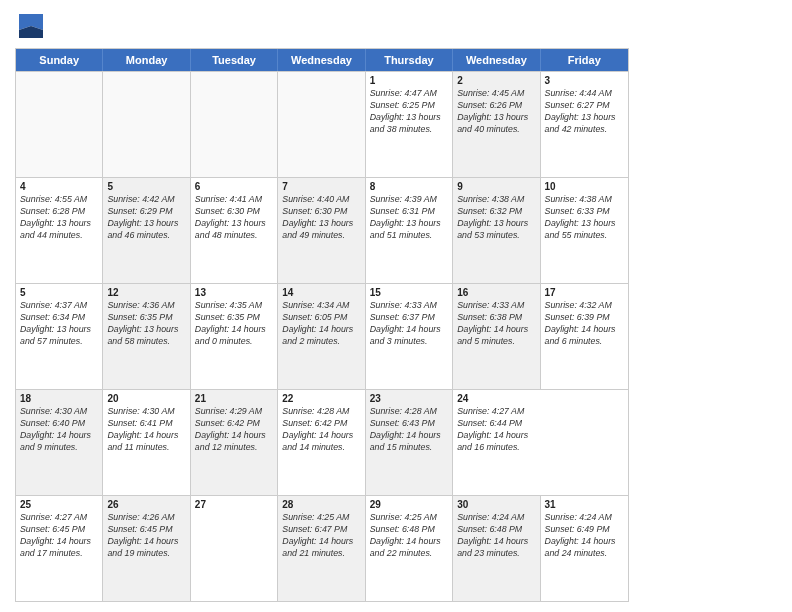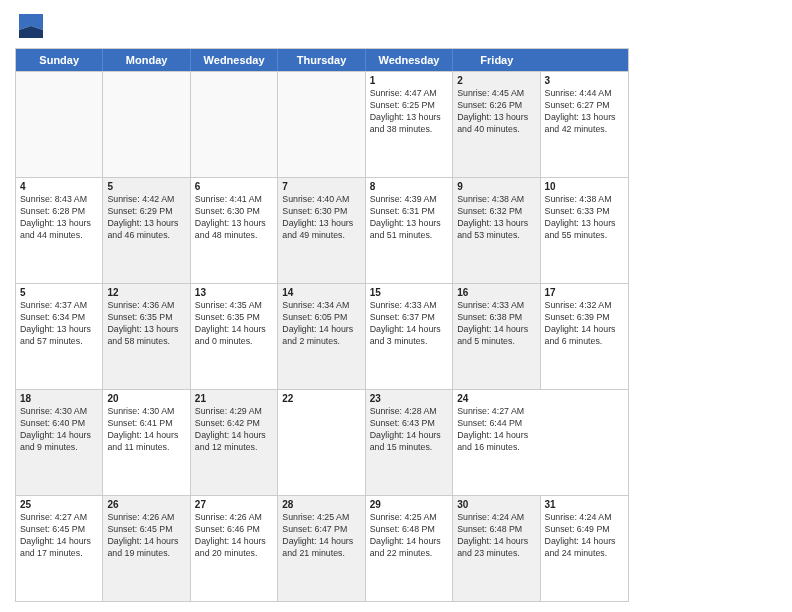--- a/index.html
+++ b/index.html
@@ -95,20 +95,21 @@
     .day-num {
       font-size: 10px;
       font-weight: bold;
       color: #222;
       margin-bottom: 2px;
     }
     .day-info {
       font-size: 8.8px;
       color: #333;
       line-height: 1.35;
+      font-style: italic;
     }
     .logo-svg {
       width: 32px;
       height: 32px;
     }
   </style>
 </head>
 <body>
 
 <div class="page">
@@ -129,20 +130,21 @@
       <div class="month-year"></div>
       <div class="location"></div>
     </div>
   </div>
 
   <div class="calendar">
     <div class="cal-header-row">
 
     <div class="cal-header-cell">Sunday</div>
         <div class="cal-header-cell">Monday</div>
+        <div class="cal-header-cell">Tuesday</div>
         <div class="cal-header-cell">Wednesday</div>
         <div class="cal-header-cell">Thursday</div>
         <div class="cal-header-cell">Wednesday</div>
         <div class="cal-header-cell">Friday</div>
       </div>
     <div class="cal-body">
 
     <div class="cal-week">
           <div class="cal-cell empty"></div>
           <div class="cal-cell empty"></div>
@@ -166,21 +168,21 @@
             <div class="day-num">3</div>
             <div class="day-info">Sunrise: 4:44 AM
 Sunset: 6:27 PM
 Daylight: 13 hours
 and 42 minutes.</div>
           </div>
         </div>
         <div class="cal-week">
           <div class="cal-cell">
             <div class="day-num">4</div>
-            <div class="day-info">Sunrise: 8:43 AM
+            <div class="day-info">Sunrise: 4:55 AM
 Sunset: 6:28 PM
 Daylight: 13 hours
 and 44 minutes.</div>
           </div>
           <div class="cal-cell shaded">
             <div class="day-num">5</div>
             <div class="day-info">Sunrise: 4:42 AM
 Sunset: 6:29 PM
 Daylight: 13 hours
 and 46 minutes.</div>
@@ -289,20 +291,24 @@
           </div>
           <div class="cal-cell shaded">
             <div class="day-num">21</div>
             <div class="day-info">Sunrise: 4:29 AM
 Sunset: 6:42 PM
 Daylight: 14 hours
 and 12 minutes.</div>
           </div>
           <div class="cal-cell">
             <div class="day-num">22</div>
+            <div class="day-info">Sunrise: 4:28 AM
+Sunset: 6:42 PM
+Daylight: 14 hours
+and 14 minutes.</div>
           </div>
           <div class="cal-cell shaded">
             <div class="day-num">23</div>
             <div class="day-info">Sunrise: 4:28 AM
 Sunset: 6:43 PM
 Daylight: 14 hours
 and 15 minutes.</div>
           </div>
           <div class="cal-cell">
             <div class="day-num">24</div>
@@ -322,24 +328,20 @@
           </div>
           <div class="cal-cell shaded">
             <div class="day-num">26</div>
             <div class="day-info">Sunrise: 4:26 AM
 Sunset: 6:45 PM
 Daylight: 14 hours
 and 19 minutes.</div>
           </div>
           <div class="cal-cell">
             <div class="day-num">27</div>
-            <div class="day-info">Sunrise: 4:26 AM
-Sunset: 6:46 PM
-Daylight: 14 hours
-and 20 minutes.</div>
           </div>
           <div class="cal-cell shaded">
             <div class="day-num">28</div>
             <div class="day-info">Sunrise: 4:25 AM
 Sunset: 6:47 PM
 Daylight: 14 hours
 and 21 minutes.</div>
           </div>
           <div class="cal-cell">
             <div class="day-num">29</div>

